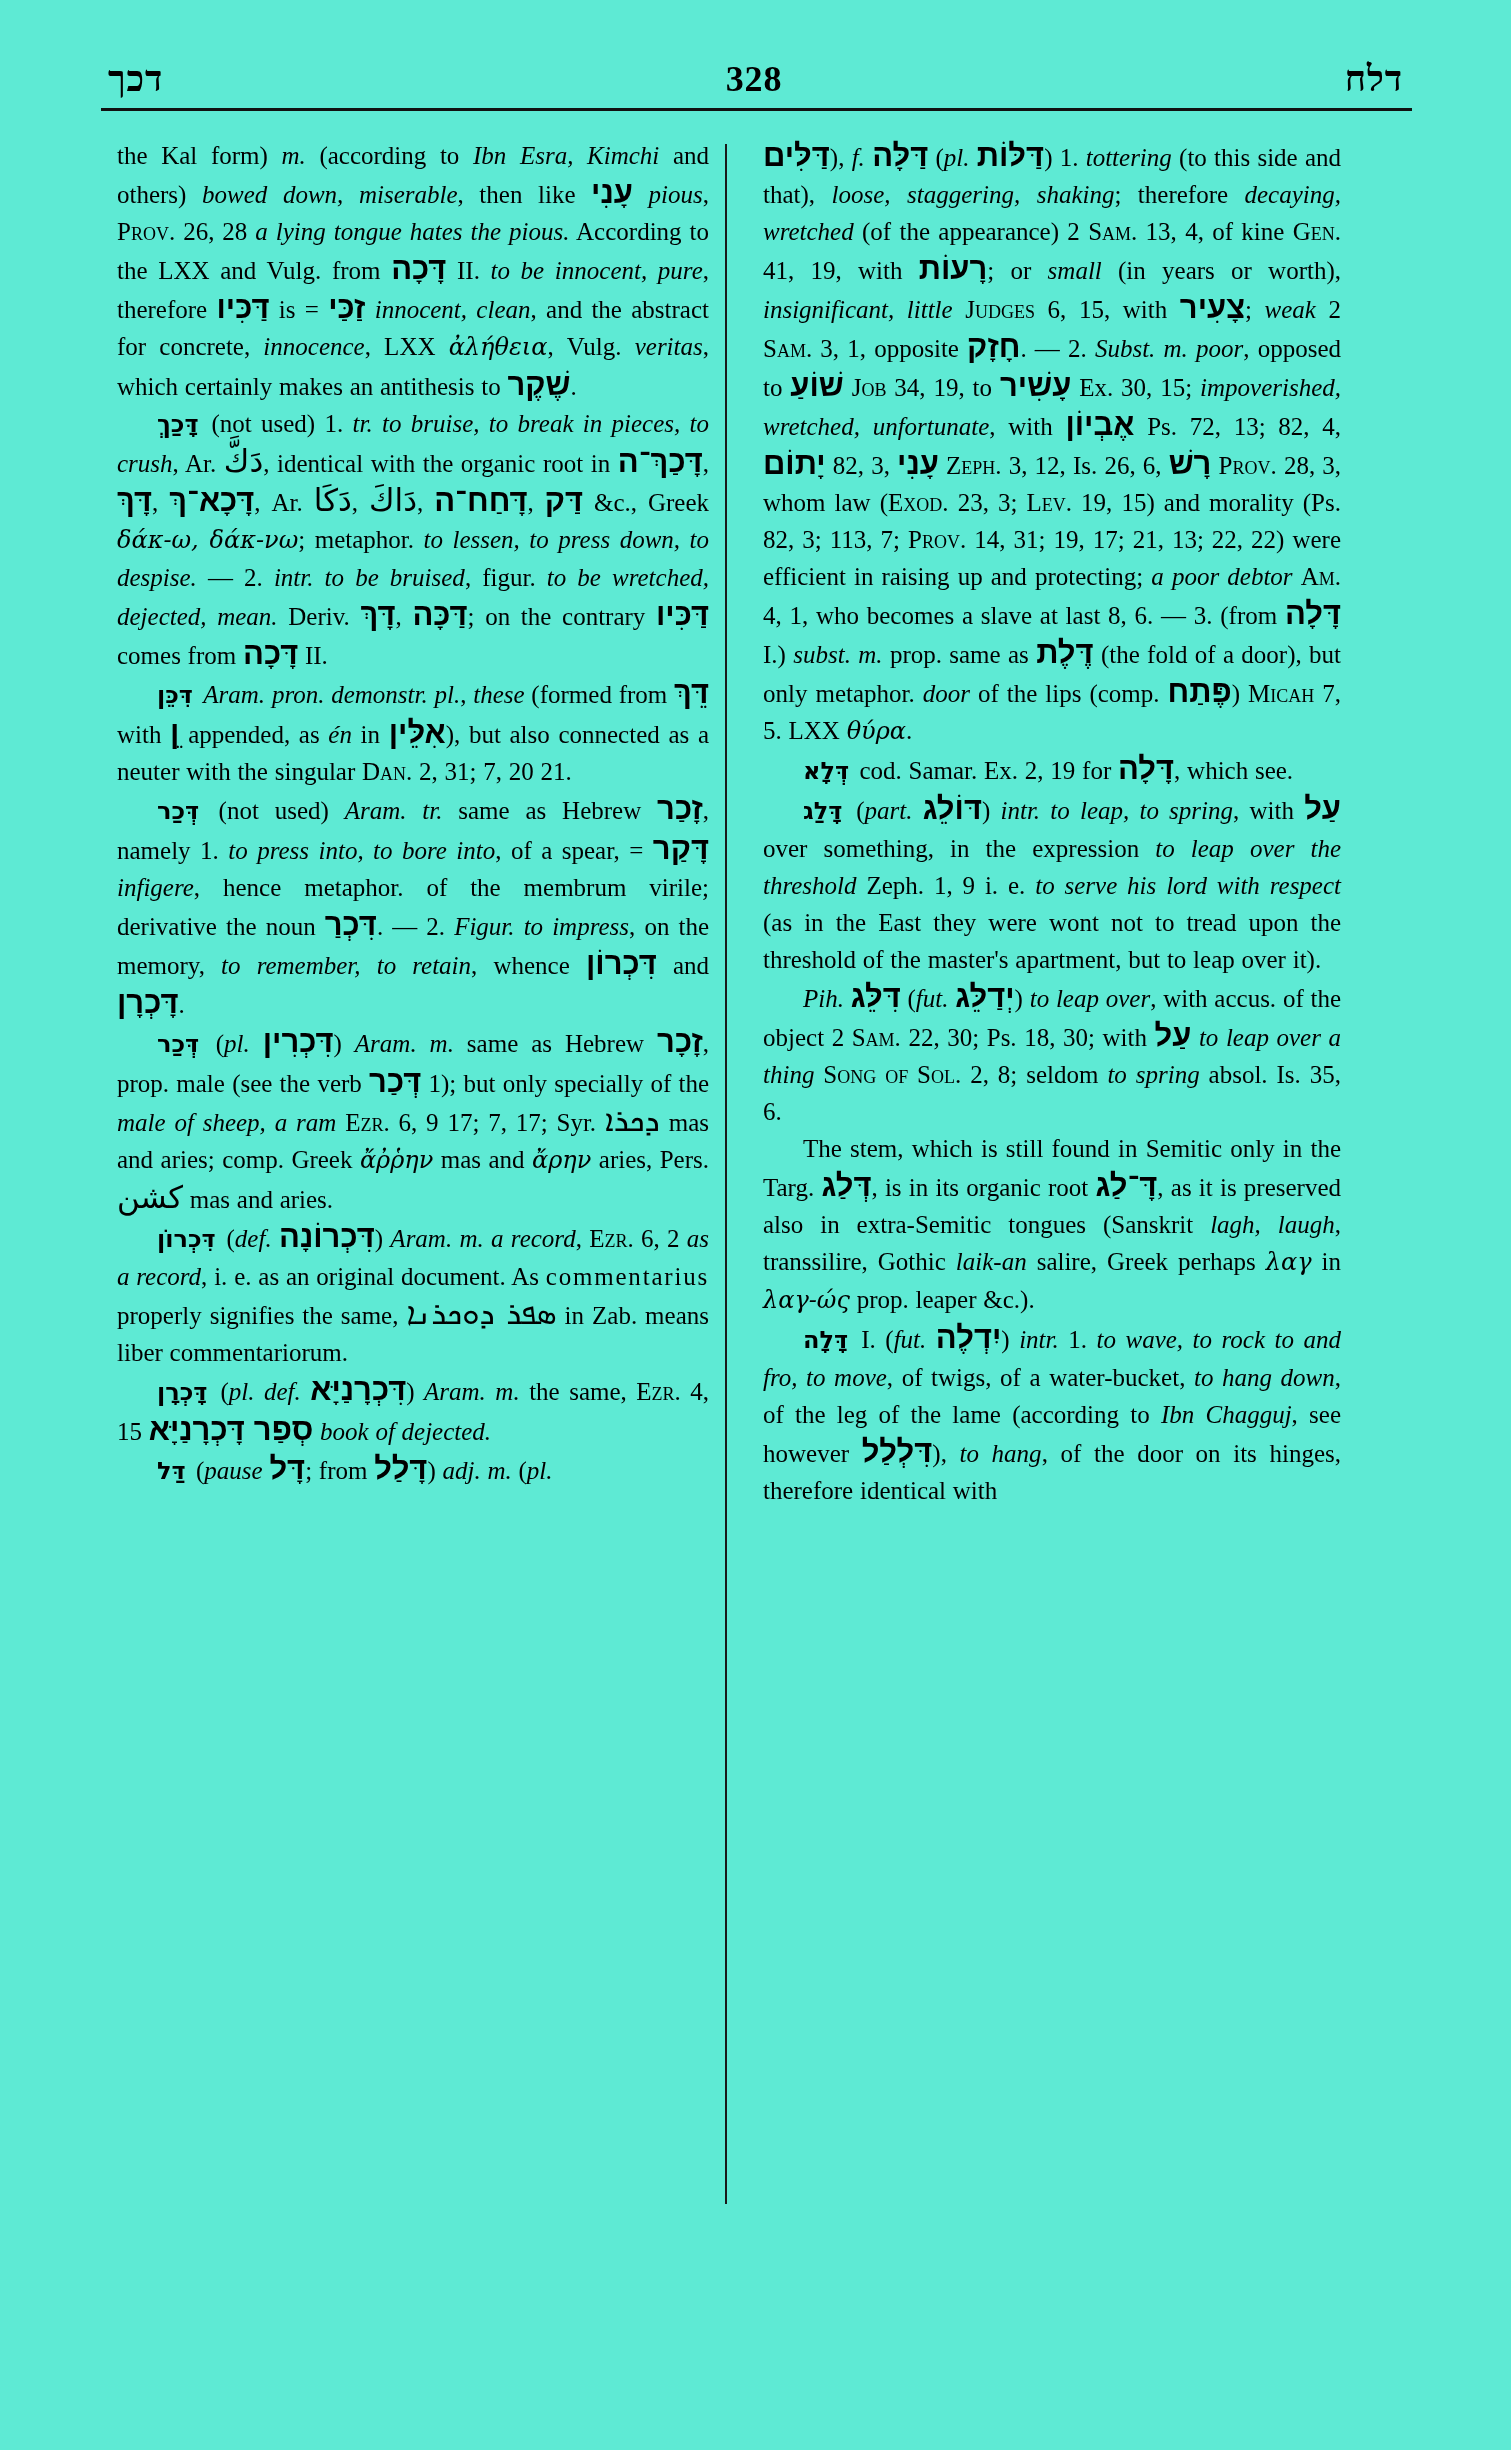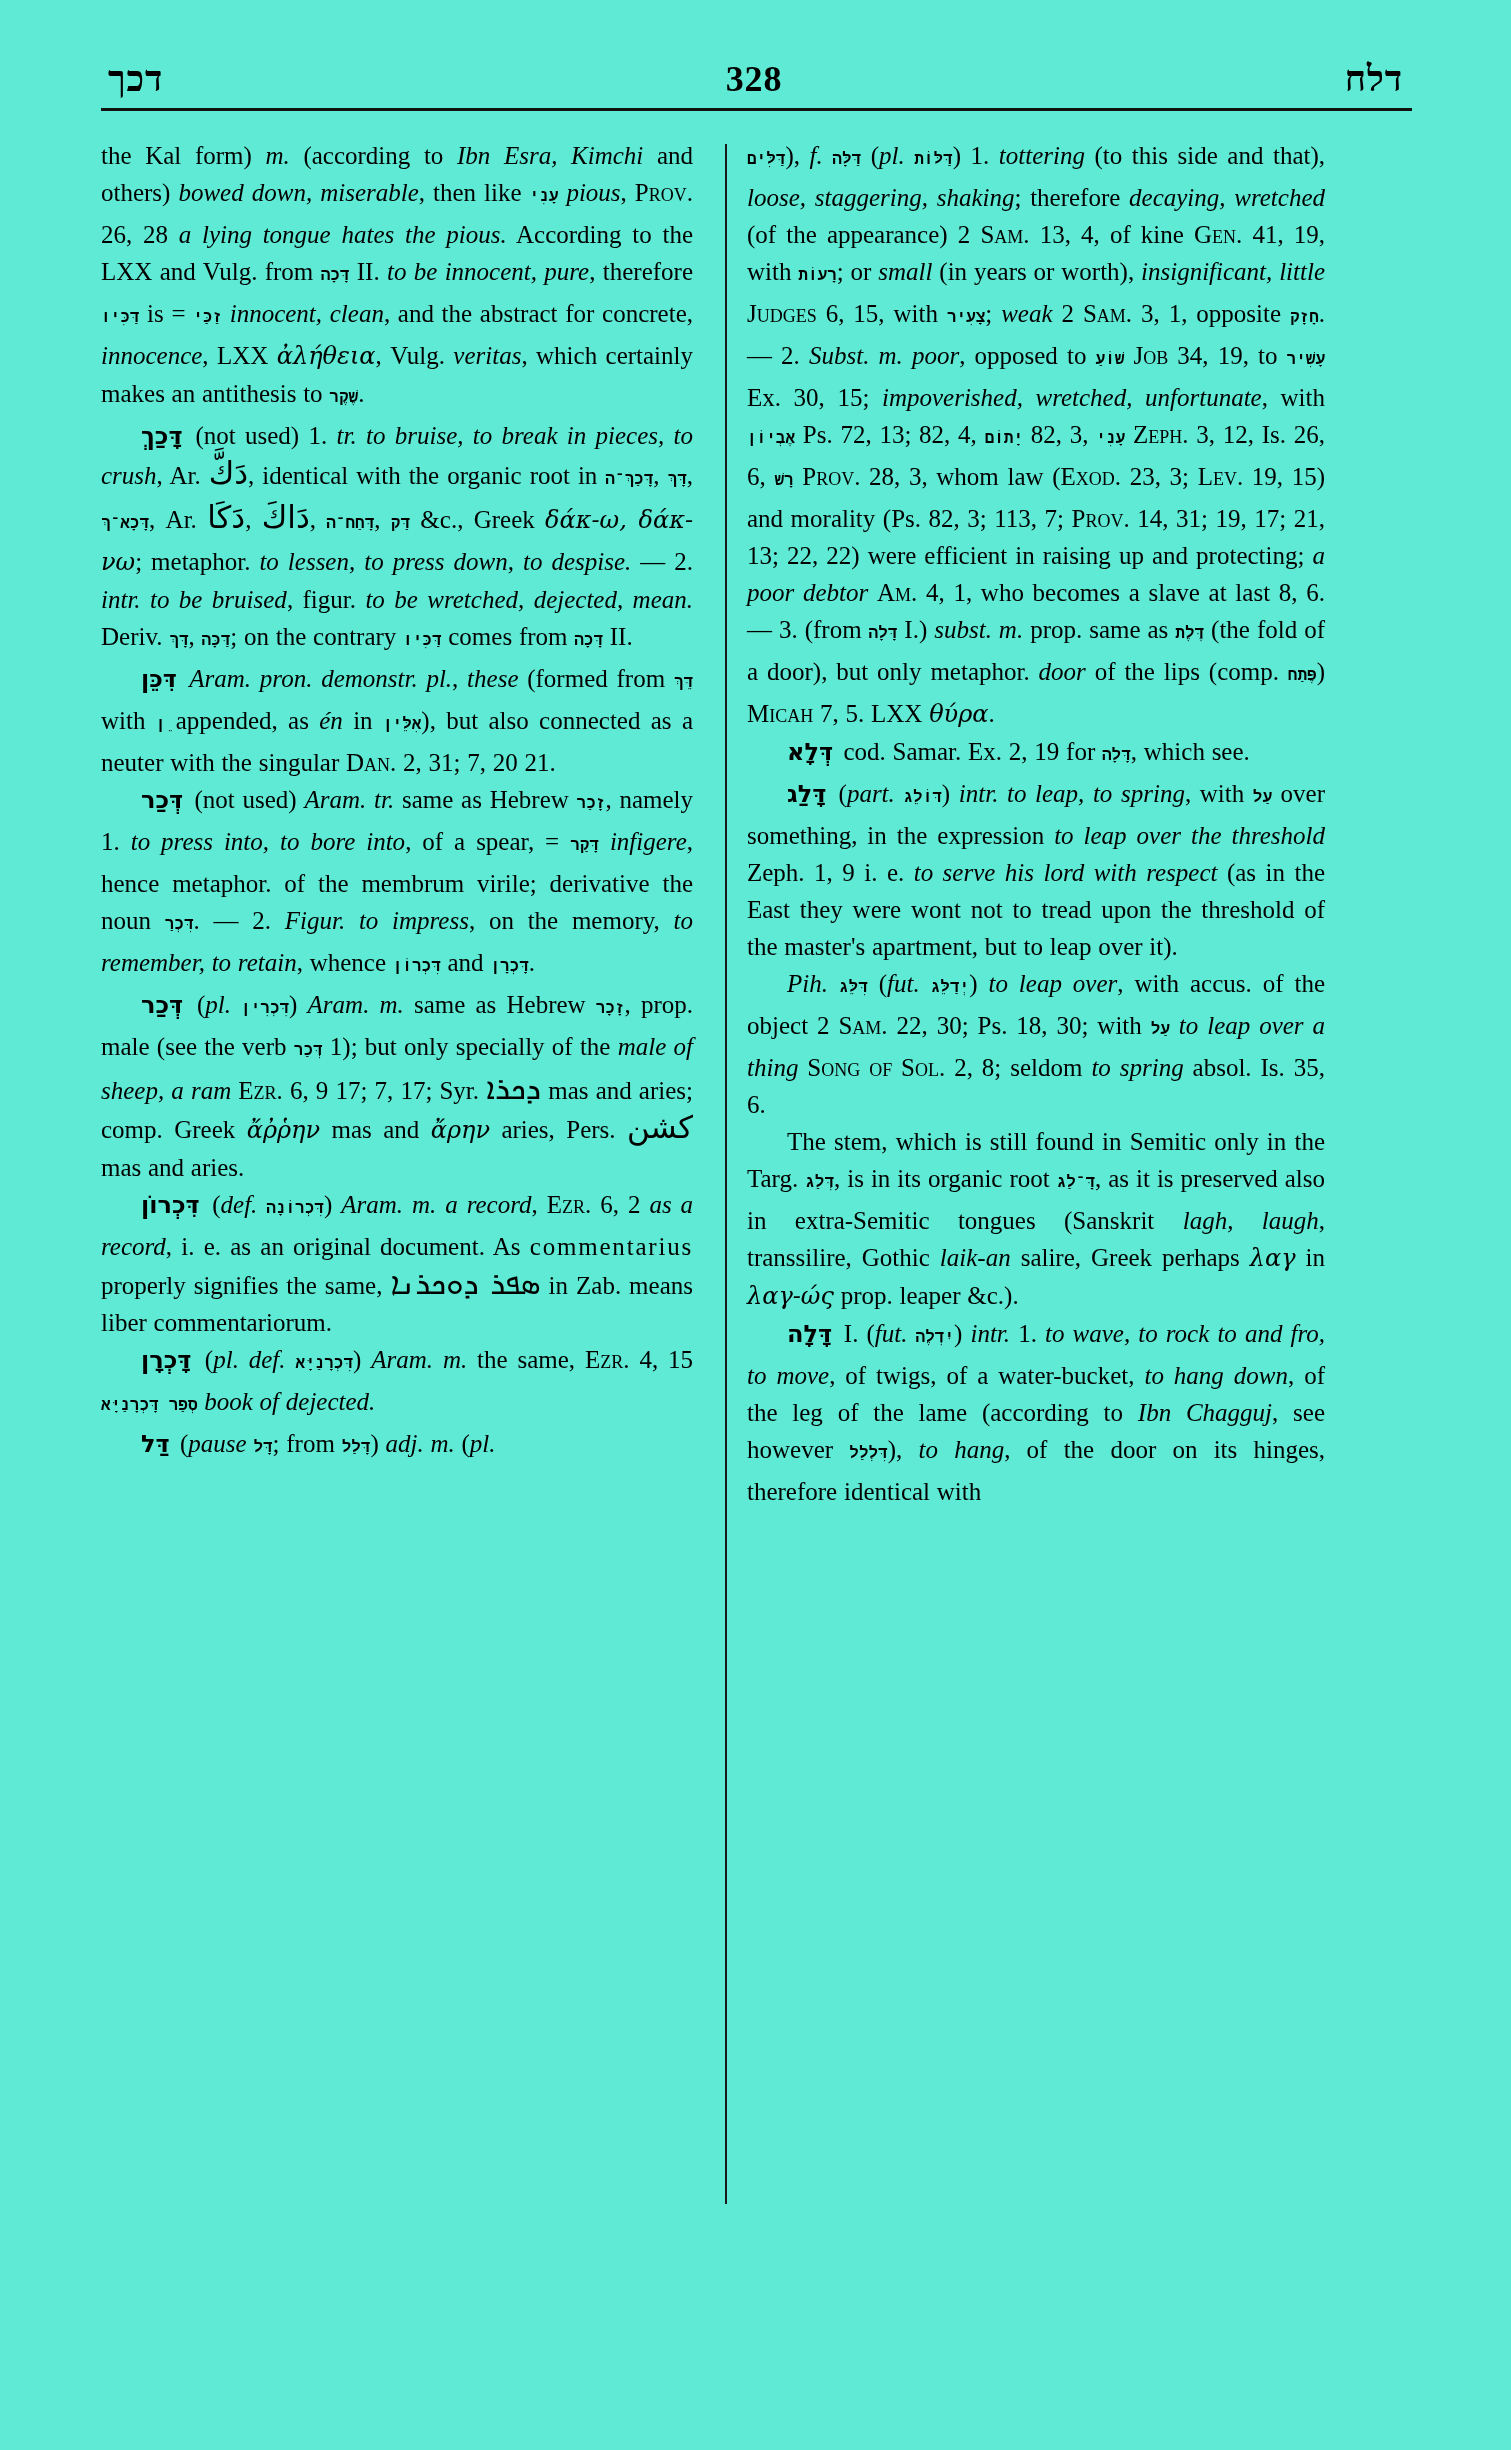--- a/index.html
+++ b/index.html
@@ -52,21 +52,21 @@
     left: 101px;
     top: 108px;
     width: 1311px;
     height: 2.7px;
     background: #111;
   }
 
   
   .cols {
     position: absolute;
-    left: 101px;
+    left: 117px;
     top: 137px;
     width: 1313px;
     height: 2069px;
     display: flex;
     gap: 0;
   }
   .col {
     width: 612px;
     box-sizing: border-box;
   }
@@ -93,25 +93,25 @@
   }
   p.para.indent { text-indent: 40px; }
   p.para.cont   { text-indent: 0; }
 
   i, .it { font-style: italic; }
   .sc {
     font-variant: small-caps;
     font-style: normal;
   }
   .heb {
-    font-family: Liberation Mono, monospace;
+    font-family: Liberation Sans, sans-serif;
     direction: rtl;
     unicode-bidi: isolate;
     font-weight: 700;
-    font-size: 16px;
+    font-size: 31px;
     font-style: normal;
     letter-spacing: 0;
   }
   .lemma {
     font-family: "DejaVu Sans", "Liberation Sans", sans-serif;
     direction: rtl;
     unicode-bidi: isolate;
     font-weight: 700;
     font-size: 24px;
     font-style: normal;

